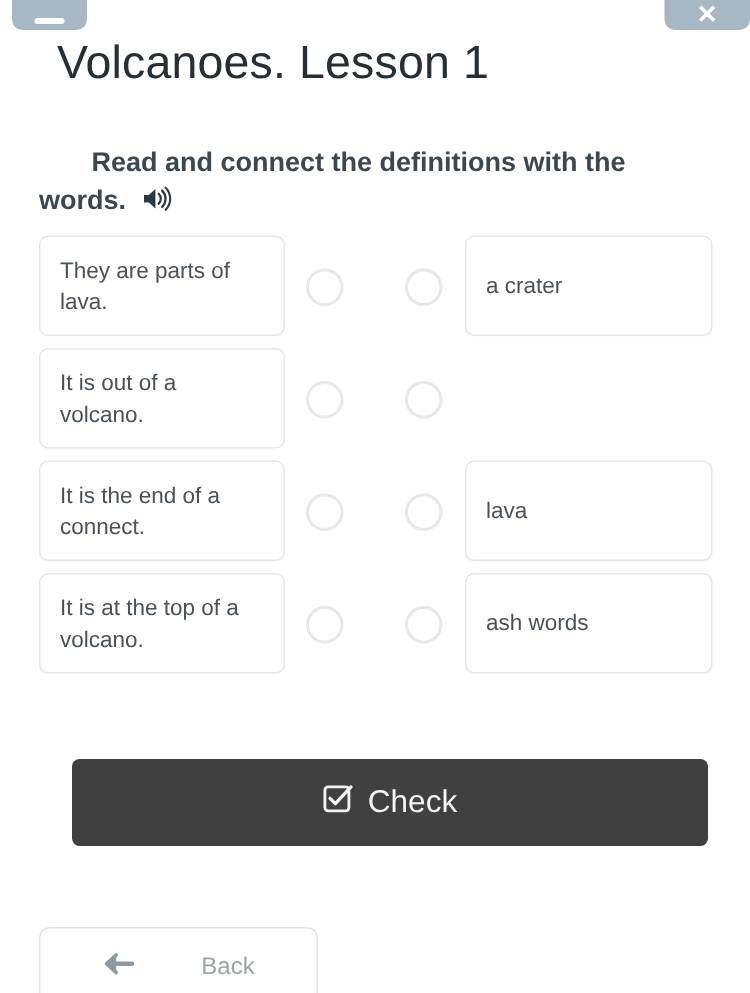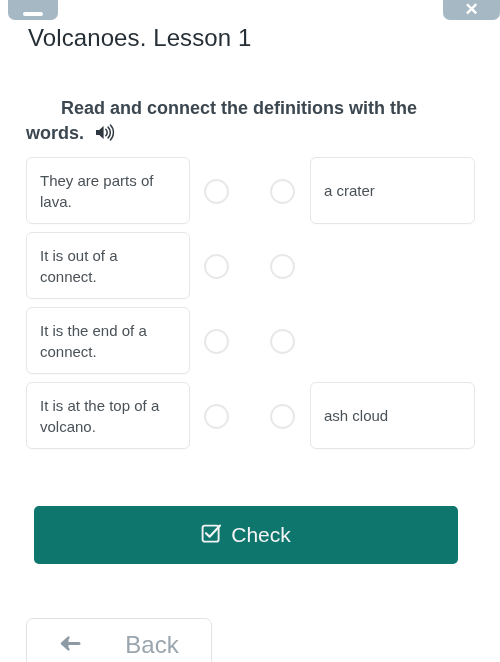--- a/index.html
+++ b/index.html
@@ -49,23 +49,23 @@
     color: #ffffff;
     font-size: 17px;
     line-height: 13px;
     font-weight: bold;
     display: block;
   }
 
   
   .page-title {
     position: absolute;
-    left: 28px;
+    left: 38px;
     top: 24px;
-    font-size: 24px;
+    font-size: 31px;
     color: #262f36;
     font-weight: 400;
     letter-spacing: 0.1px;
     white-space: nowrap;
   }
 
   
   .task-block {
     position: absolute;
     left: 26px;
@@ -136,25 +136,25 @@
     background: #ffffff;
     box-sizing: border-box;
     cursor: pointer;
   }
   .dot-left  { left: 204px; }
   .dot-right { left: 270px; }
 
   
   .check-button {
     position: absolute;
-    left: 34px;
+    left: 48px;
     top: 506px;
     width: 424px;
     height: 58px;
-    background: #0f766e;
+    background: #404040;
     border: none;
     border-radius: 5px;
     display: flex;
     align-items: center;
     justify-content: center;
     gap: 9px;
     cursor: default;
   }
   .check-label {
     color: #f4f4f4;
@@ -175,21 +175,21 @@
     border-radius: 7px;
     display: flex;
     align-items: center;
     justify-content: center;
     gap: 44px;
     box-sizing: border-box;
     cursor: pointer;
   }
   .back-label {
     color: #9aa5ad;
-    font-size: 24px;
+    font-size: 16px;
   }
   .back-icon { display: block; }
 </style>
 </head>
 <body>
 
 <div class="chrome-btn minimize-btn">
   <span class="bar-glyph"></span>
 </div>
 <div class="chrome-btn close-btn">
@@ -215,42 +215,45 @@
     </div>
     <div class="dot dot-left"></div>
     <div class="dot dot-right"></div>
     <div class="card card-right">
       <span class="card-text">a crater</span>
     </div>
   </div>
 
   <div class="match-row">
     <div class="card card-left">
-      <span class="card-text">It is out of a connect.</span>
+      <span class="card-text">It is out of a volcano.</span>
     </div>
     <div class="dot dot-left"></div>
     <div class="dot dot-right"></div>
   </div>
 
   <div class="match-row">
     <div class="card card-left">
       <span class="card-text">It is the end of a connect.</span>
     </div>
     <div class="dot dot-left"></div>
     <div class="dot dot-right"></div>
+    <div class="card card-right">
+      <span class="card-text">lava</span>
+    </div>
   </div>
 
   <div class="match-row">
     <div class="card card-left">
       <span class="card-text">It is at the top of a volcano.</span>
     </div>
     <div class="dot dot-left"></div>
     <div class="dot dot-right"></div>
     <div class="card card-right">
-      <span class="card-text">ash cloud</span>
+      <span class="card-text">ash words</span>
     </div>
   </div>
 
 </div>
 
 <div class="check-button">
   <span class="check-icon"><svg width="21" height="21" viewBox="0 0 21 21">
         <rect x="1.6" y="2.6" width="16" height="16" rx="2.2" fill="none" stroke="#f4f4f4" stroke-width="1.9"></rect>
         <path d="M5 10.2 L8.6 13.8 L19 2.6" fill="none" stroke="#f4f4f4" stroke-width="2.2" stroke-linecap="round" stroke-linejoin="round"></path>
       </svg></span>

